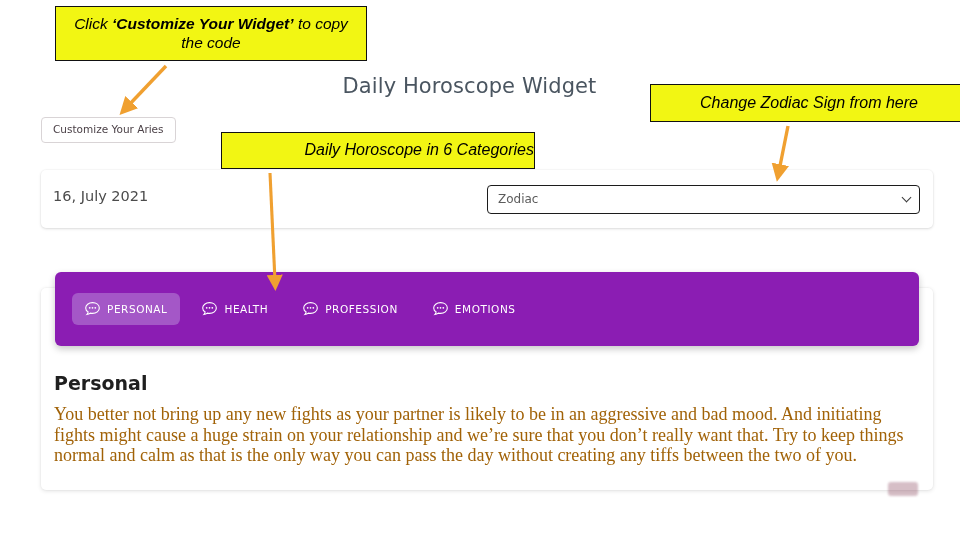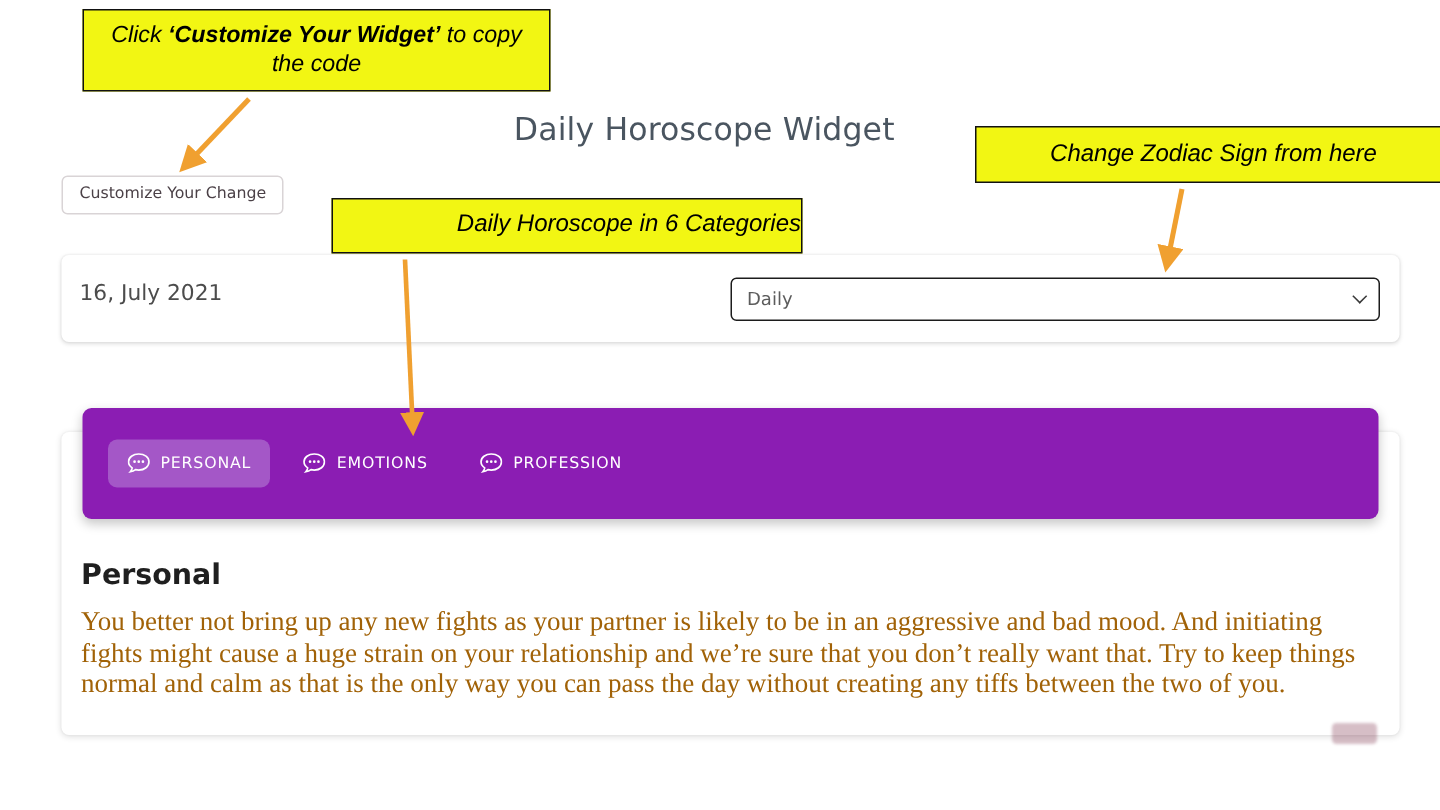--- a/index.html
+++ b/index.html
@@ -227,70 +227,81 @@
   }
   .arrow-svg { position: absolute; left: 0; top: 0; overflow: visible; }
 </style>
 </head>
 <body>
 
 <div id="widget-layer">
 
   <div class="page-title">Daily Horoscope Widget</div>
 
-  <div class="customize-btn">Customize Your Change</div>
+  <div class="customize-btn">Customize Your Aries</div>
 
   <div class="top-card">
     <div class="date-label">16, July 2021</div>
 
-    <div class="zodiac-select">Daily</div>
+    <div class="zodiac-select">Zodiac</div>
     <div class="select-chevron"></div>
   </div>
 
   <div class="main-card"></div>
 
   <div class="tabbar">
 
     <div class="tab active">
       <span>
         <svg class="bubble-icon" viewBox="0 0 16 15">
           <path d="M8 0.7C3.9 0.7 0.7 3.2 0.7 6.3c0 1.7 1 3.3 2.6 4.3-.1.9-.6 2-1.3 2.8 1.4-.2 2.8-.8 3.7-1.5.7.2 1.5.3 2.3.3 4.1 0 7.3-2.5 7.3-5.9S12.1.7 8 .7z" fill="none" stroke="#ffffff" stroke-width="1.2"></path>
           <circle cx="5" cy="6.2" r="0.95" fill="#ffffff"></circle>
           <circle cx="8" cy="6.2" r="0.95" fill="#ffffff"></circle>
           <circle cx="11" cy="6.2" r="0.95" fill="#ffffff"></circle>
         </svg>
       </span>
       <span class="tab-label">PERSONAL</span>
     </div>
 
+    <div class="tab">
+      <span>
+        <svg class="bubble-icon" viewBox="0 0 16 15">
+          <path d="M8 0.7C3.9 0.7 0.7 3.2 0.7 6.3c0 1.7 1 3.3 2.6 4.3-.1.9-.6 2-1.3 2.8 1.4-.2 2.8-.8 3.7-1.5.7.2 1.5.3 2.3.3 4.1 0 7.3-2.5 7.3-5.9S12.1.7 8 .7z" fill="none" stroke="#ffffff" stroke-width="1.2"></path>
+          <circle cx="5" cy="6.2" r="0.95" fill="#ffffff"></circle>
+          <circle cx="8" cy="6.2" r="0.95" fill="#ffffff"></circle>
+          <circle cx="11" cy="6.2" r="0.95" fill="#ffffff"></circle>
+        </svg>
+      </span>
+      <span class="tab-label">HEALTH</span>
+    </div>
+
+    <div class="tab">
+      <span>
+        <svg class="bubble-icon" viewBox="0 0 16 15">
+          <path d="M8 0.7C3.9 0.7 0.7 3.2 0.7 6.3c0 1.7 1 3.3 2.6 4.3-.1.9-.6 2-1.3 2.8 1.4-.2 2.8-.8 3.7-1.5.7.2 1.5.3 2.3.3 4.1 0 7.3-2.5 7.3-5.9S12.1.7 8 .7z" fill="none" stroke="#ffffff" stroke-width="1.2"></path>
+          <circle cx="5" cy="6.2" r="0.95" fill="#ffffff"></circle>
+          <circle cx="8" cy="6.2" r="0.95" fill="#ffffff"></circle>
+          <circle cx="11" cy="6.2" r="0.95" fill="#ffffff"></circle>
+        </svg>
+      </span>
+      <span class="tab-label">PROFESSION</span>
+    </div>
 
     <div class="tab">
       <span>
         <svg class="bubble-icon" viewBox="0 0 16 15">
           <path d="M8 0.7C3.9 0.7 0.7 3.2 0.7 6.3c0 1.7 1 3.3 2.6 4.3-.1.9-.6 2-1.3 2.8 1.4-.2 2.8-.8 3.7-1.5.7.2 1.5.3 2.3.3 4.1 0 7.3-2.5 7.3-5.9S12.1.7 8 .7z" fill="none" stroke="#ffffff" stroke-width="1.2"></path>
           <circle cx="5" cy="6.2" r="0.95" fill="#ffffff"></circle>
           <circle cx="8" cy="6.2" r="0.95" fill="#ffffff"></circle>
           <circle cx="11" cy="6.2" r="0.95" fill="#ffffff"></circle>
         </svg>
       </span>
       <span class="tab-label">EMOTIONS</span>
     </div>
 
-    <div class="tab">
-      <span>
-        <svg class="bubble-icon" viewBox="0 0 16 15">
-          <path d="M8 0.7C3.9 0.7 0.7 3.2 0.7 6.3c0 1.7 1 3.3 2.6 4.3-.1.9-.6 2-1.3 2.8 1.4-.2 2.8-.8 3.7-1.5.7.2 1.5.3 2.3.3 4.1 0 7.3-2.5 7.3-5.9S12.1.7 8 .7z" fill="none" stroke="#ffffff" stroke-width="1.2"></path>
-          <circle cx="5" cy="6.2" r="0.95" fill="#ffffff"></circle>
-          <circle cx="8" cy="6.2" r="0.95" fill="#ffffff"></circle>
-          <circle cx="11" cy="6.2" r="0.95" fill="#ffffff"></circle>
-        </svg>
-      </span>
-      <span class="tab-label">PROFESSION</span>
-    </div>
-
 
   </div>
 
   <div class="content-area">
     <h2 class="content-title">Personal</h2>
     <p class="content-body">You better not bring up any new fights as your partner is likely to be in an aggressive and bad mood. And initiating fights might cause a huge strain on your relationship and we’re sure that you don’t really want that. Try to keep things normal and calm as that is the only way you can pass the day without creating any tiffs between the two of you.</p>
   </div>
 
   <div class="faded-btn"></div>
 </div>

